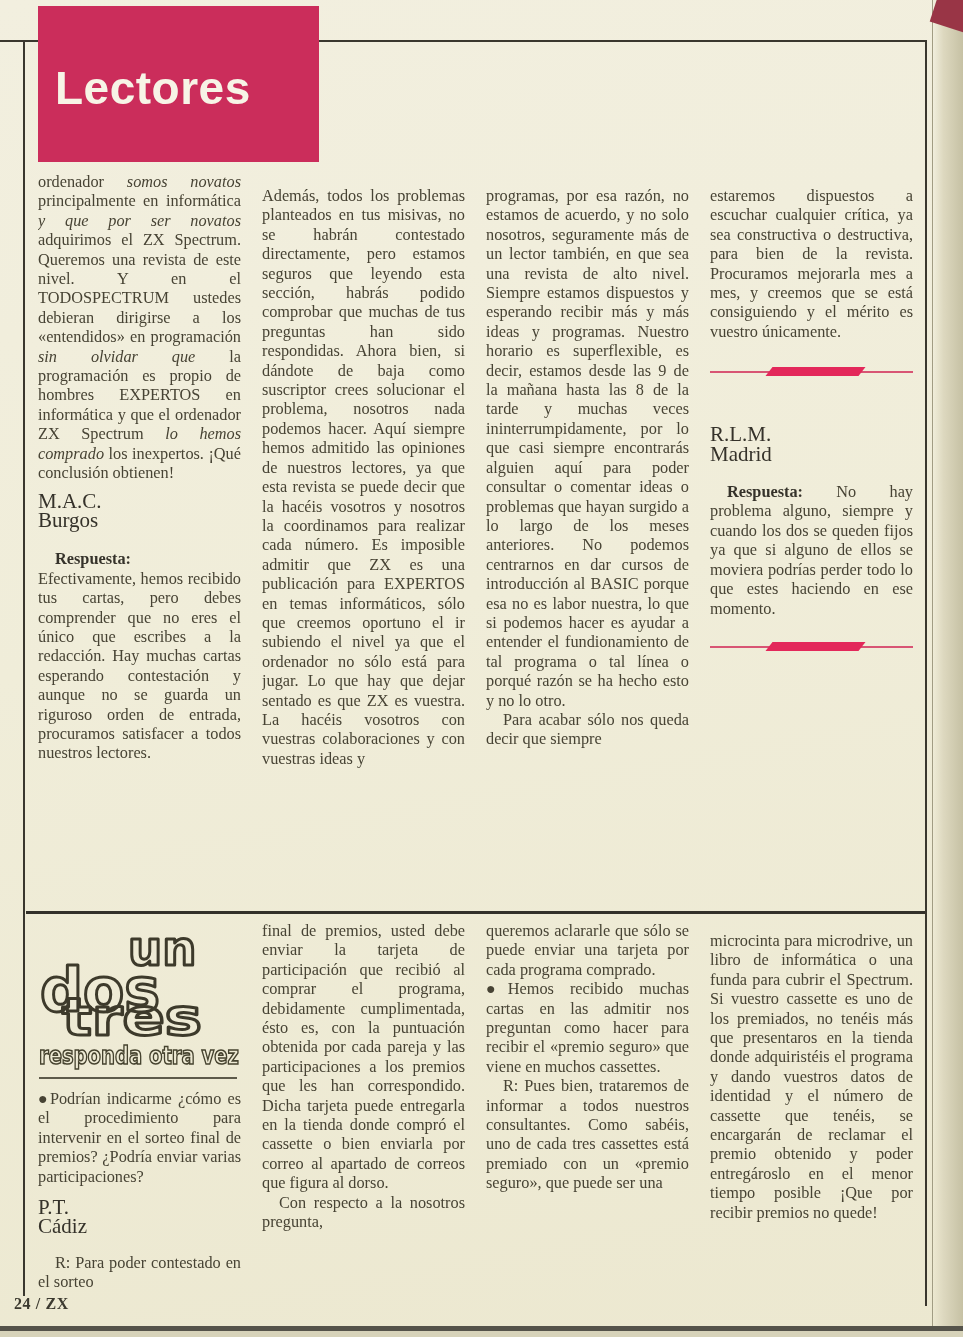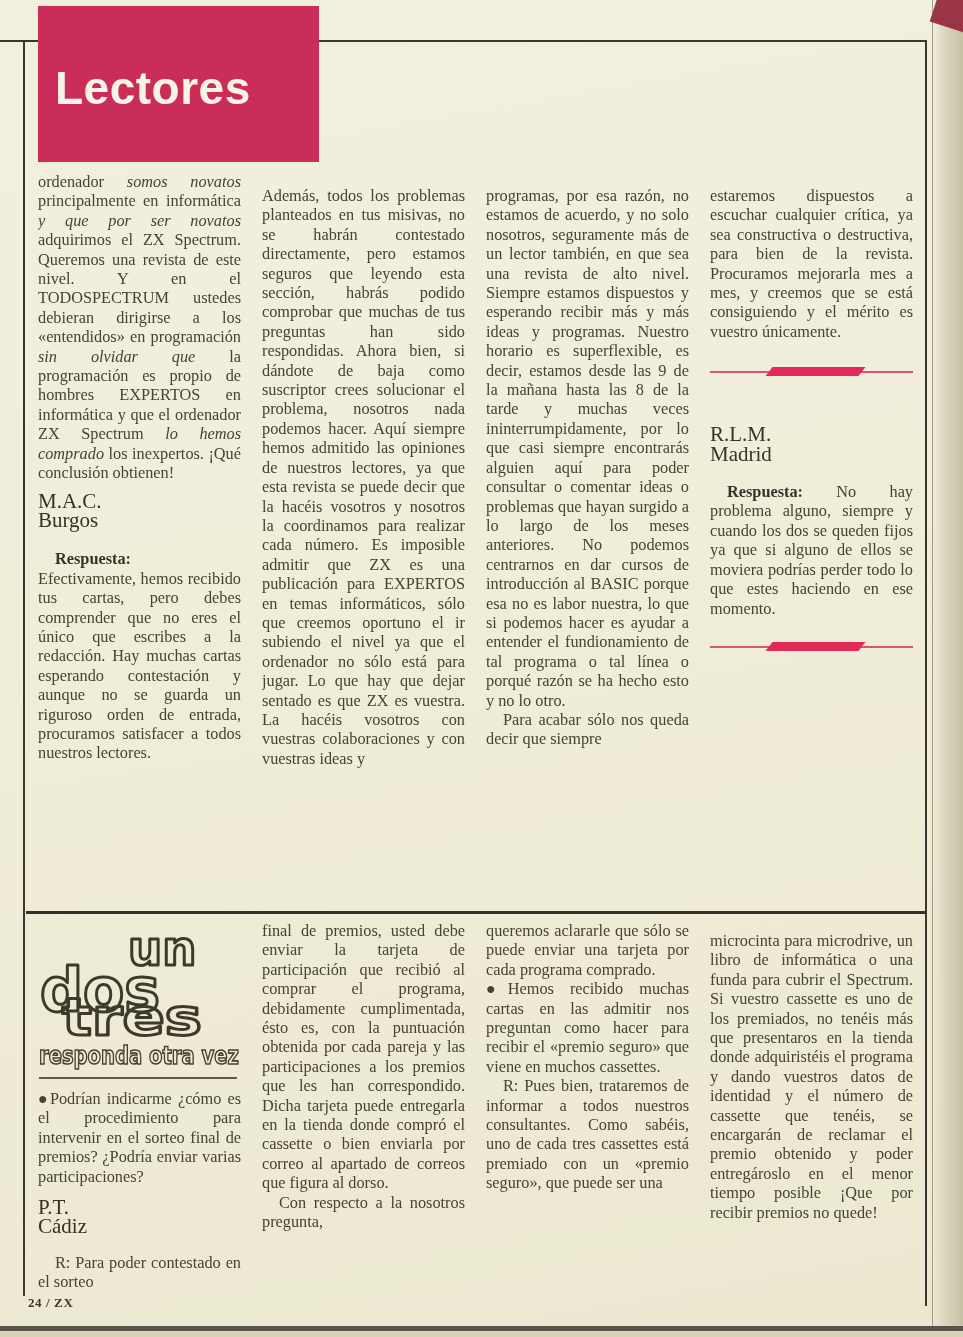--- a/index.html
+++ b/index.html
@@ -33,21 +33,21 @@
   
   .pink-divider { position:relative; height:10px; }
   .pd-line  { position:absolute; left:0; right:0; top:4px; height:2px; background:#d85574; }
   .pd-block { position:absolute; left:29%; width:46%; top:0; height:9px; background:#e3285a; transform:skewX(-38deg); }
 
   
   .logo-wrap { margin:0 0 8px 0; }
   .logo-underline { width:198px; height:2px; background:#5d5a4a; margin:2px 0 10px 1px; }
 
   
-  .footer { position:absolute; left:28px; top:1295px; font-size:13px; font-weight:bold; color:#3b392f; letter-spacing:0.6px; }
+  .footer { position:absolute; left:14px; top:1295px; font-size:16px; font-weight:bold; color:#3b392f; letter-spacing:0.6px; }
   .page-edge { position:absolute; right:0; top:0; width:30px; height:1337px;
     background:linear-gradient(90deg, rgba(214,209,184,0) 0%, #ddd8bf 35%, #c6c1a4 100%);
     border-left:1px solid #a19c83; }
   .corner-mark { position:absolute; right:-8px; top:-12px; width:36px; height:40px; background:#993546; transform:rotate(18deg); }
   .bottom-edge  { position:absolute; left:0; top:1326px; width:963px; height:5px; background:#55534a; }
   .bottom-below { position:absolute; left:0; top:1331px; width:963px; height:6px; background:#d7d3ba; }
 </style>
 </head>
 <body>
 

